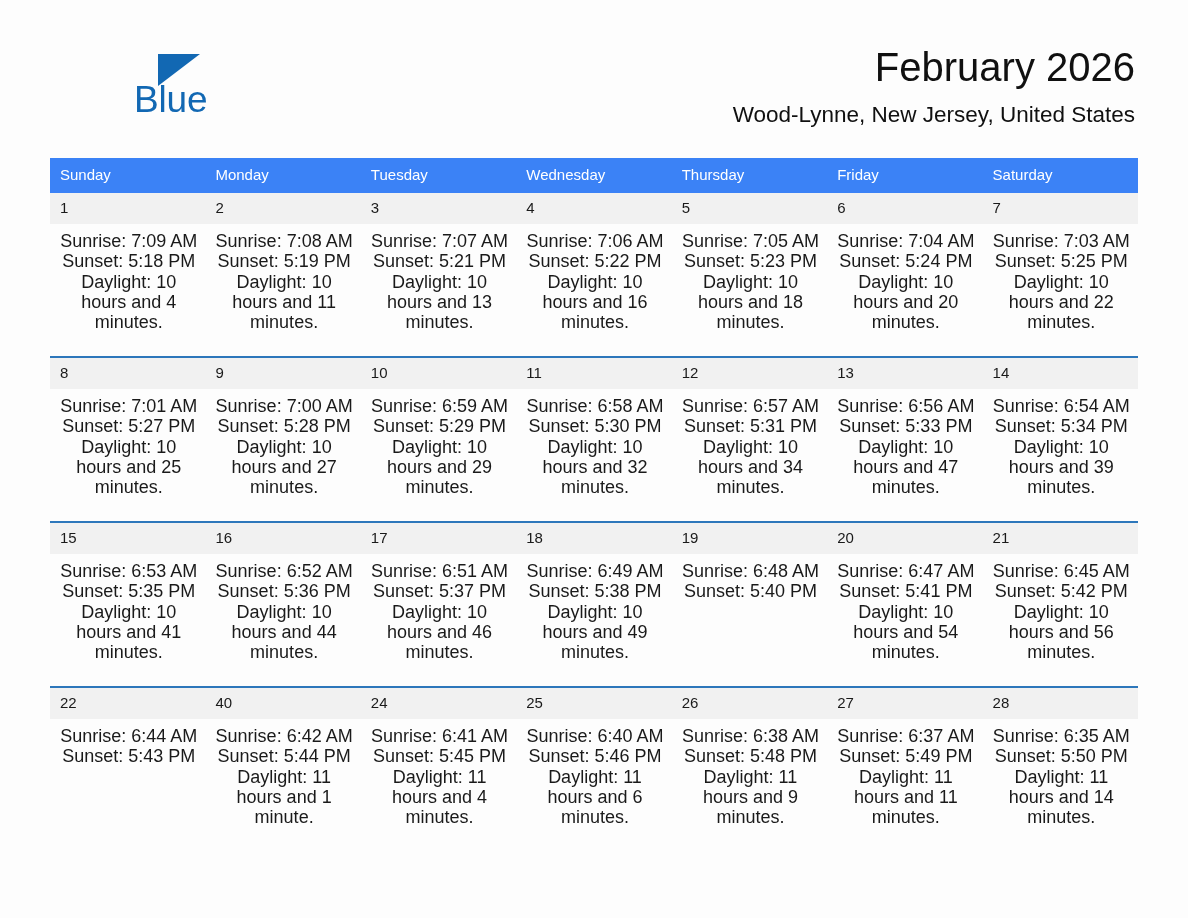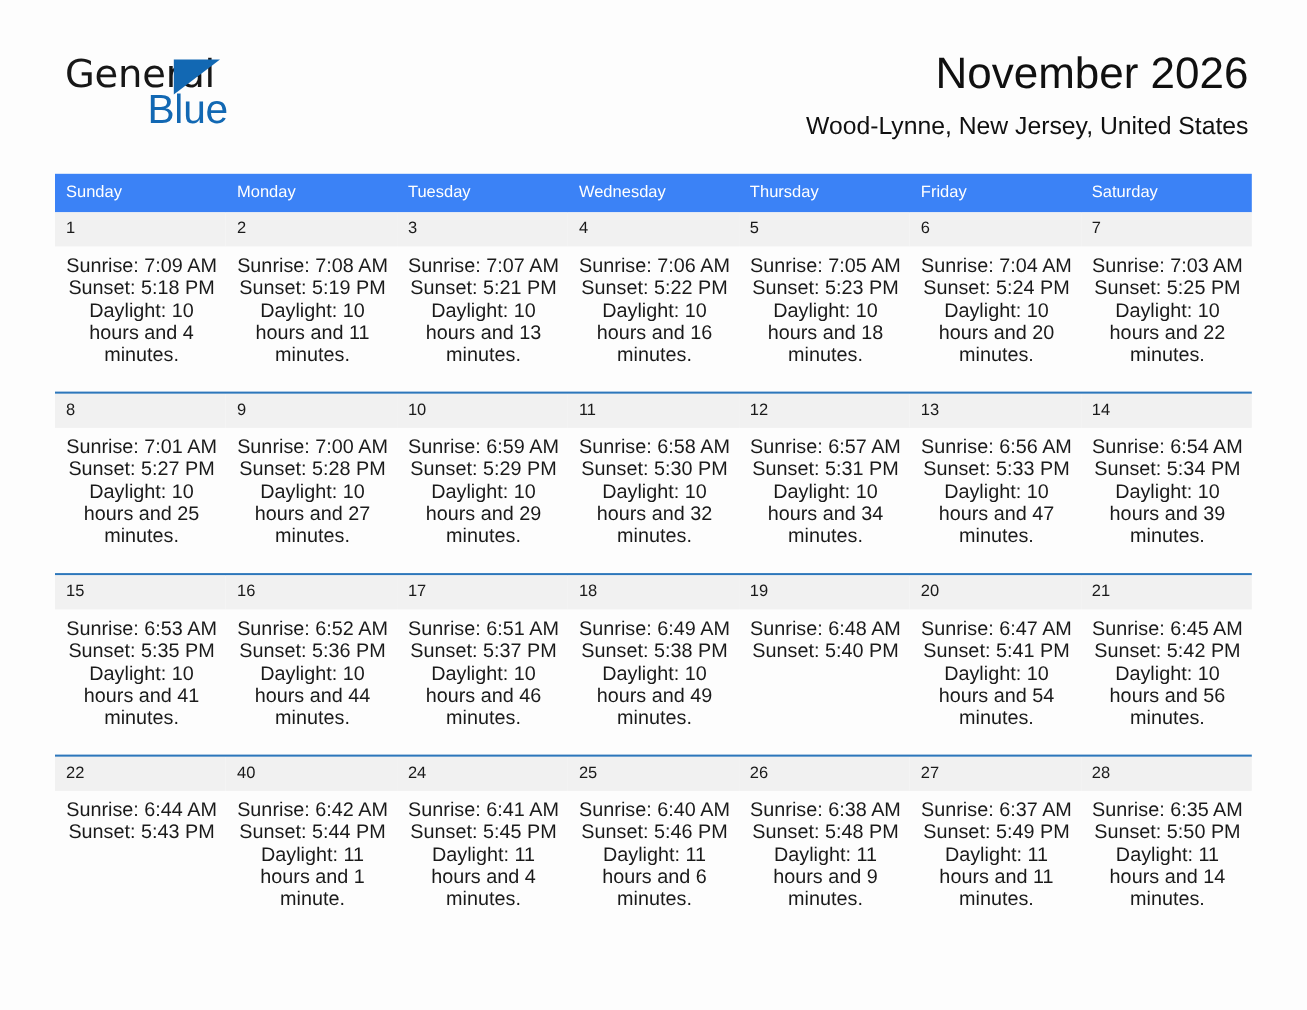--- a/index.html
+++ b/index.html
@@ -141,27 +141,26 @@
   }
 </style>
 </head>
 <body>
 
 <div class="page">
 
   <div class="header">
 
     <div class="brand">
-      <span class="brand-general">General</span>
       <span class="brand-triangle"></span>
       <span class="brand-blue">Blue</span>
     </div>
 
     <div class="titles">
-      <div class="cal-title">November 2026</div>
+      <div class="cal-title">February 2026</div>
       <div class="cal-subtitle">Wood-Lynne, New Jersey, United States</div>
     </div>
 
   </div>
 
   <div class="calendar">
     <div class="weekdays">
         <div class="weekday">Sunday</div>
         <div class="weekday">Monday</div>
         <div class="weekday">Tuesday</div>

